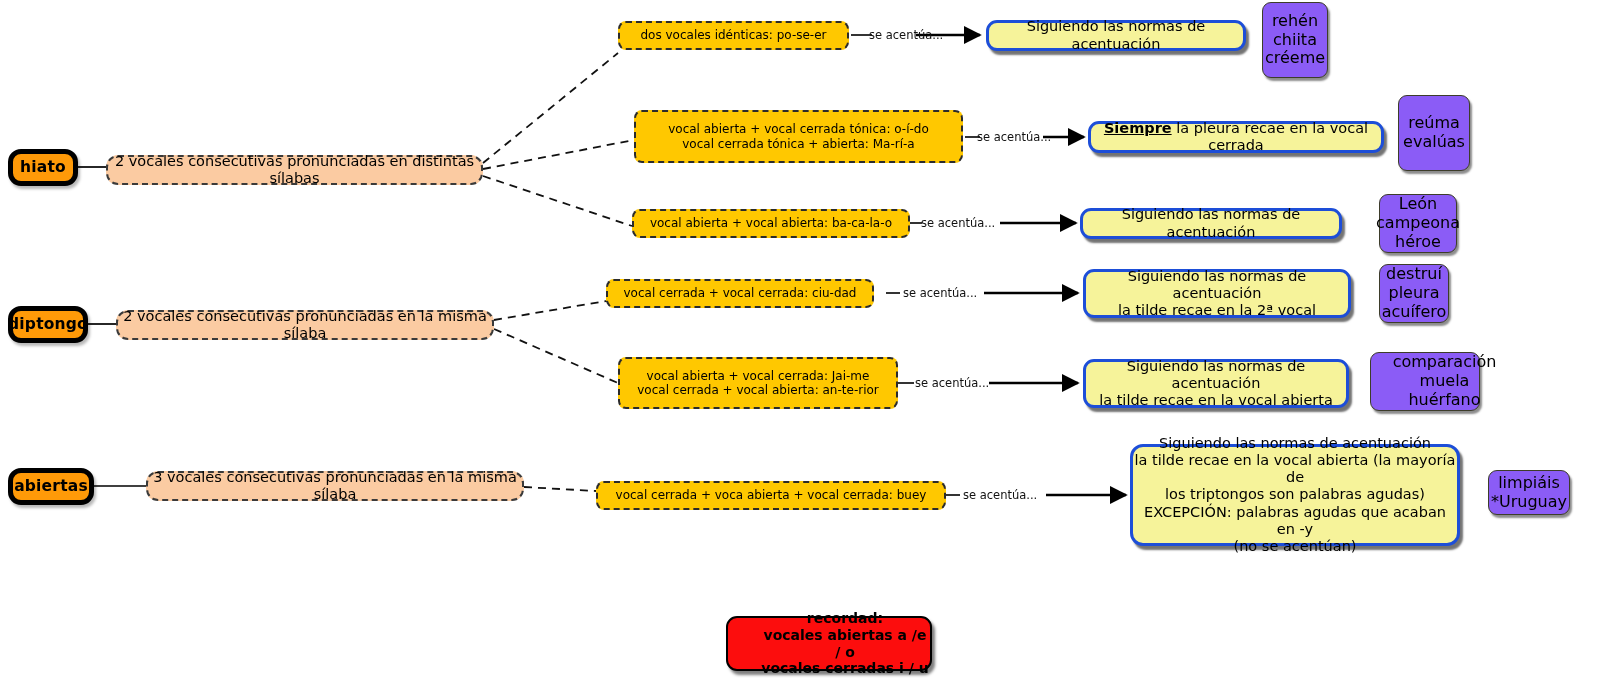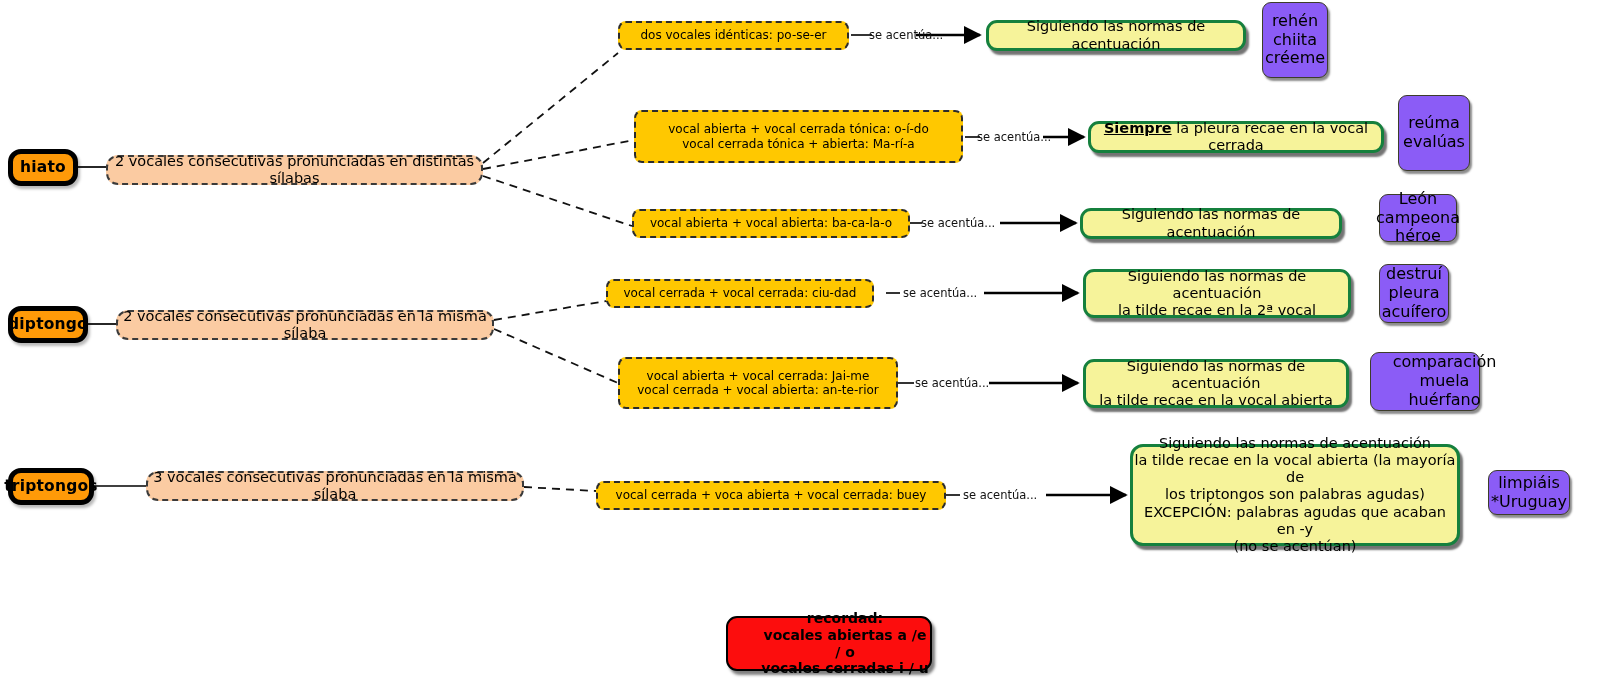--- a/index.html
+++ b/index.html
@@ -19,21 +19,21 @@
 
   
   .define{background:#fbcba2;border:2px dashed #3a3a3a;border-radius:12px;
           font-size:14.5px;}
 
   
   .case{background:#ffc800;border:2px dashed #2b2b2b;border-radius:8px;
         font-size:12px;}
 
   
-  .rule{background:#f6f39a;border:3px solid #15803d;border-radius:11px;
+  .rule{background:#f6f39a;border:3px solid #1d4ed8;border-radius:11px;
         font-size:14.5px;box-shadow:3px 4px 2px rgba(0,0,0,.55);}
   .rule.big{border-radius:13px;}
 
   
   .example{background:#8b5cf6;border:1.6px solid #3d3d2a;border-radius:9px;
            font-size:16px;box-shadow:2px 3px 2px rgba(0,0,0,.45);}
 
   
   .remember{background:#fc0d0d;border:2.5px solid #000;border-radius:11px;
             font-weight:bold;font-size:14px;
@@ -134,21 +134,21 @@
       <span>evalúas</span>
     </span>
   </div>
 
   <div class="node case" style="left:632px;top:209px;width:278px;height:29px;">
     <span class="txt">vocal abierta + vocal abierta: ba-ca-la-o</span>
   </div>
   <div class="node rule" style="left:1080px;top:208px;width:262px;height:31px;">
     <span class="txt">Siguiendo las normas de acentuación</span>
   </div>
-  <div class="node example" style="left:1379px;top:194px;width:78px;height:48px;">
+  <div class="node example" style="left:1379px;top:194px;width:78px;height:59px;">
     <span class="txt">
       <span>León</span><br>
       <span>campeona</span><br>
       <span>héroe</span>
     </span>
   </div>
 
   <div class="node root" style="left:8px;top:306px;width:80px;height:37px;">
     <span class="txt">diptongo</span>
   </div>
@@ -188,21 +188,21 @@
   </div>
   <div class="node example" style="left:1370px;top:352px;width:110px;height:59px;padding-left:39px;">
     <span class="txt">
       <span>comparación</span><br>
       <span>muela</span><br>
       <span>huérfano</span>
     </span>
   </div>
 
   <div class="node root" style="left:8px;top:468px;width:86px;height:37px;">
-    <span class="txt">triptongos</span>
+    <span class="txt">abiertas</span>
   </div>
 
   <div class="node define" style="left:146px;top:471px;width:378px;height:30px;">
     <span class="txt">3 vocales consecutivas pronunciadas en la misma sílaba</span>
   </div>
 
   <div class="node case" style="left:596px;top:481px;width:350px;height:29px;">
     <span class="txt">vocal cerrada + voca abierta + vocal cerrada: buey</span>
   </div>
   <div class="node rule big" style="left:1130px;top:444px;width:330px;height:102px;">

